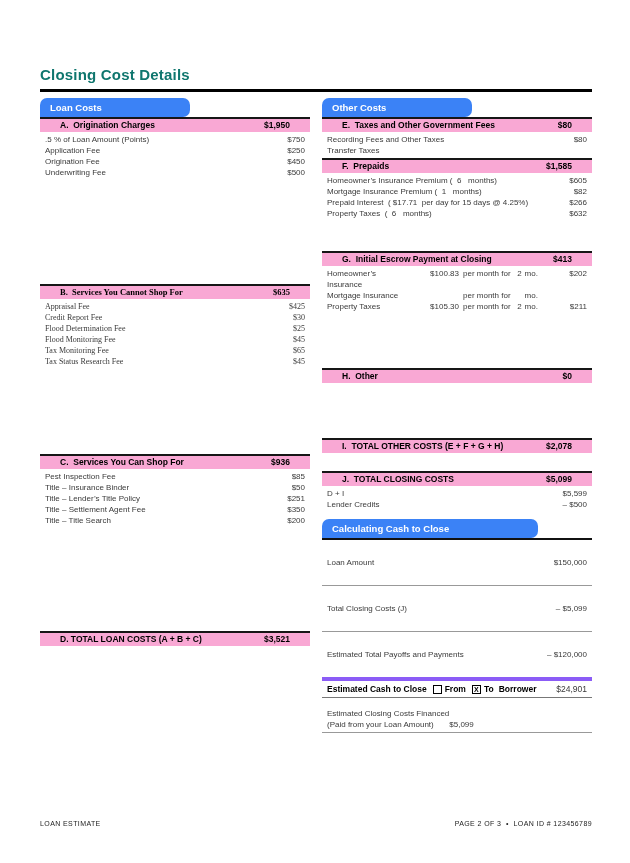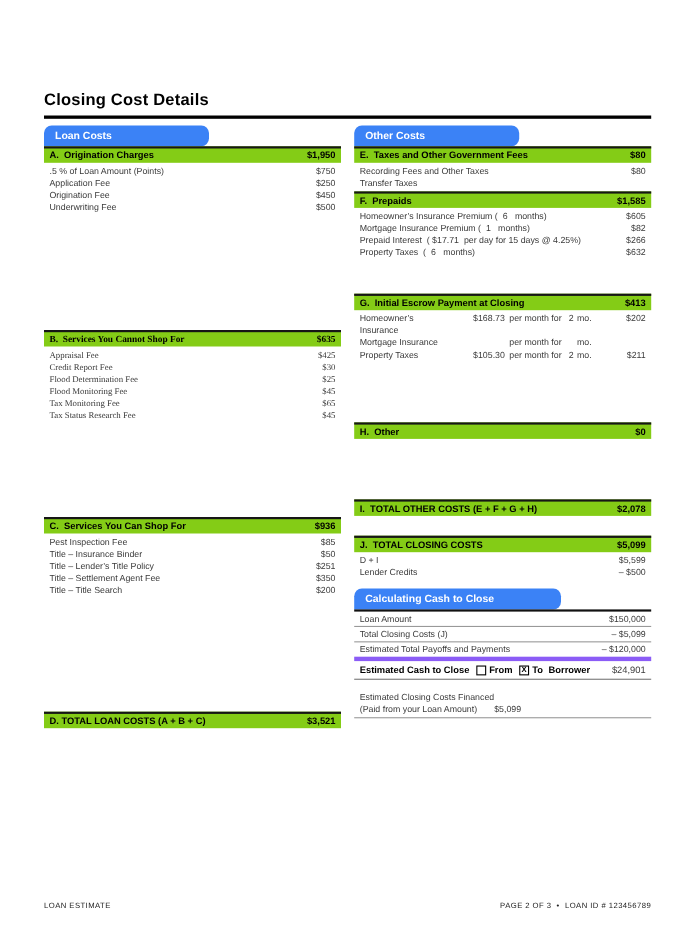--- a/index.html
+++ b/index.html
@@ -2,34 +2,34 @@
 <html><head>
 <meta charset="utf-8">
 <style>
   * { margin:0; padding:0; box-sizing:border-box; }
   html,body { background:#fff; }
   .page {
     position:relative; width:630px; height:863px; background:#ffffff;
     font-family:"Liberation Sans", sans-serif; color:#1a1a1a; overflow:hidden;
   }
   .content { position:absolute; left:40px; top:66px; width:552px; }
-  .page-title { font-size:15px; font-weight:bold; color:#000000; padding-bottom:6px; border-bottom:3px solid #000; letter-spacing:0.2px;margin-top:16px; }
+  .page-title { font-size:15px; font-weight:bold; color:#0f766e; padding-bottom:6px; border-bottom:3px solid #000; letter-spacing:0.2px; }
   .columns { display:flex; gap:12px; margin-top:6px; }
   .col { width:270px; }
 
   .tab {
     background:#3b82f6; color:#fff; font-weight:bold; font-size:9.5px; line-height:10px;
     padding:5px 10px 4px; border-radius:7px 7px 7px 0; width:150px; height:19px; white-space:pre;
   }
-  .tab.wide { width:188px; }
+  .tab.wide { width:216px; }
 
   .sec-header {
     display:flex; justify-content:space-between; align-items:center;
-    background:#84cc16; border-top:2px solid #161616;
-    padding:2px 5px; font-size:8.5px; line-height:9px; font-weight:bold; color:#000;
+    background:#f9a8d4; border-top:2px solid #161616;
+    padding:2px 20px; font-size:8.5px; line-height:9px; font-weight:bold; color:#000;
   }
   .sec-title { white-space:pre-wrap; }
   .items { padding-top:2px; }
   .row { display:flex; justify-content:space-between; padding:0 5px; font-size:8px; line-height:11px; color:#3a3a3a;text-align:right; }
   .lbl { white-space:pre-wrap; }
   .val { white-space:pre; }
 
   .g-row { display:flex; padding:0 5px; font-size:8px; line-height:11px; color:#3a3a3a; }
   .g-label { width:85px; }
   .g-rate { width:47px; text-align:right; }
@@ -43,21 +43,21 @@
   .mt-d { margin-top:105px; }
   .mt-f { margin-top:2px; }
   .mt-g { margin-top:32px; }
   .mt-h { margin-top:56px; }
   .mt-i { margin-top:55px; }
   .mt-j { margin-top:18px; }
   .mt-cash { margin-top:9px; }
 
   .cash-table { border-top:2px solid #111; }
   .cash-row {
-    display:flex; justify-content:space-between; padding:2px 5px;
+    display:flex; justify-content:space-between; padding:18px 5px;
     font-size:8px; line-height:9px; color:#3a3a3a; border-bottom:1px solid #999;align-items:center;
   }
   .estimate-row {
     display:flex; justify-content:space-between; align-items:center;
     padding:3px 5px; font-size:8.5px; line-height:10px; font-weight:bold; color:#000;
     border-bottom:1px solid #777;
   }
   .estimate-left { display:flex; align-items:center; }
   .cb {
     display:inline-block; width:9px; height:9px; border:1px solid #000; background:#fff;
@@ -232,21 +232,21 @@
         </div>
 
         <div class="mt-g">
           <div class="sec-header">
             <span class="sec-title">G.  Initial Escrow Payment at Closing</span>
             <span class="val">$413</span>
           </div>
           <div class="items">
             <div class="g-row">
               <span class="g-label">Homeowner’s Insurance</span>
-              <span class="g-rate">$168.73</span>
+              <span class="g-rate">$100.83</span>
               <span class="g-per">per month for</span>
               <span class="g-months">2</span>
               <span class="g-mo">mo.</span>
               <span class="g-val">$202</span>
             </div>
             <div class="g-row">
               <span class="g-label">Mortgage Insurance</span>
               <span class="g-rate"></span>
               <span class="g-per">per month for</span>
               <span class="g-months"></span>

